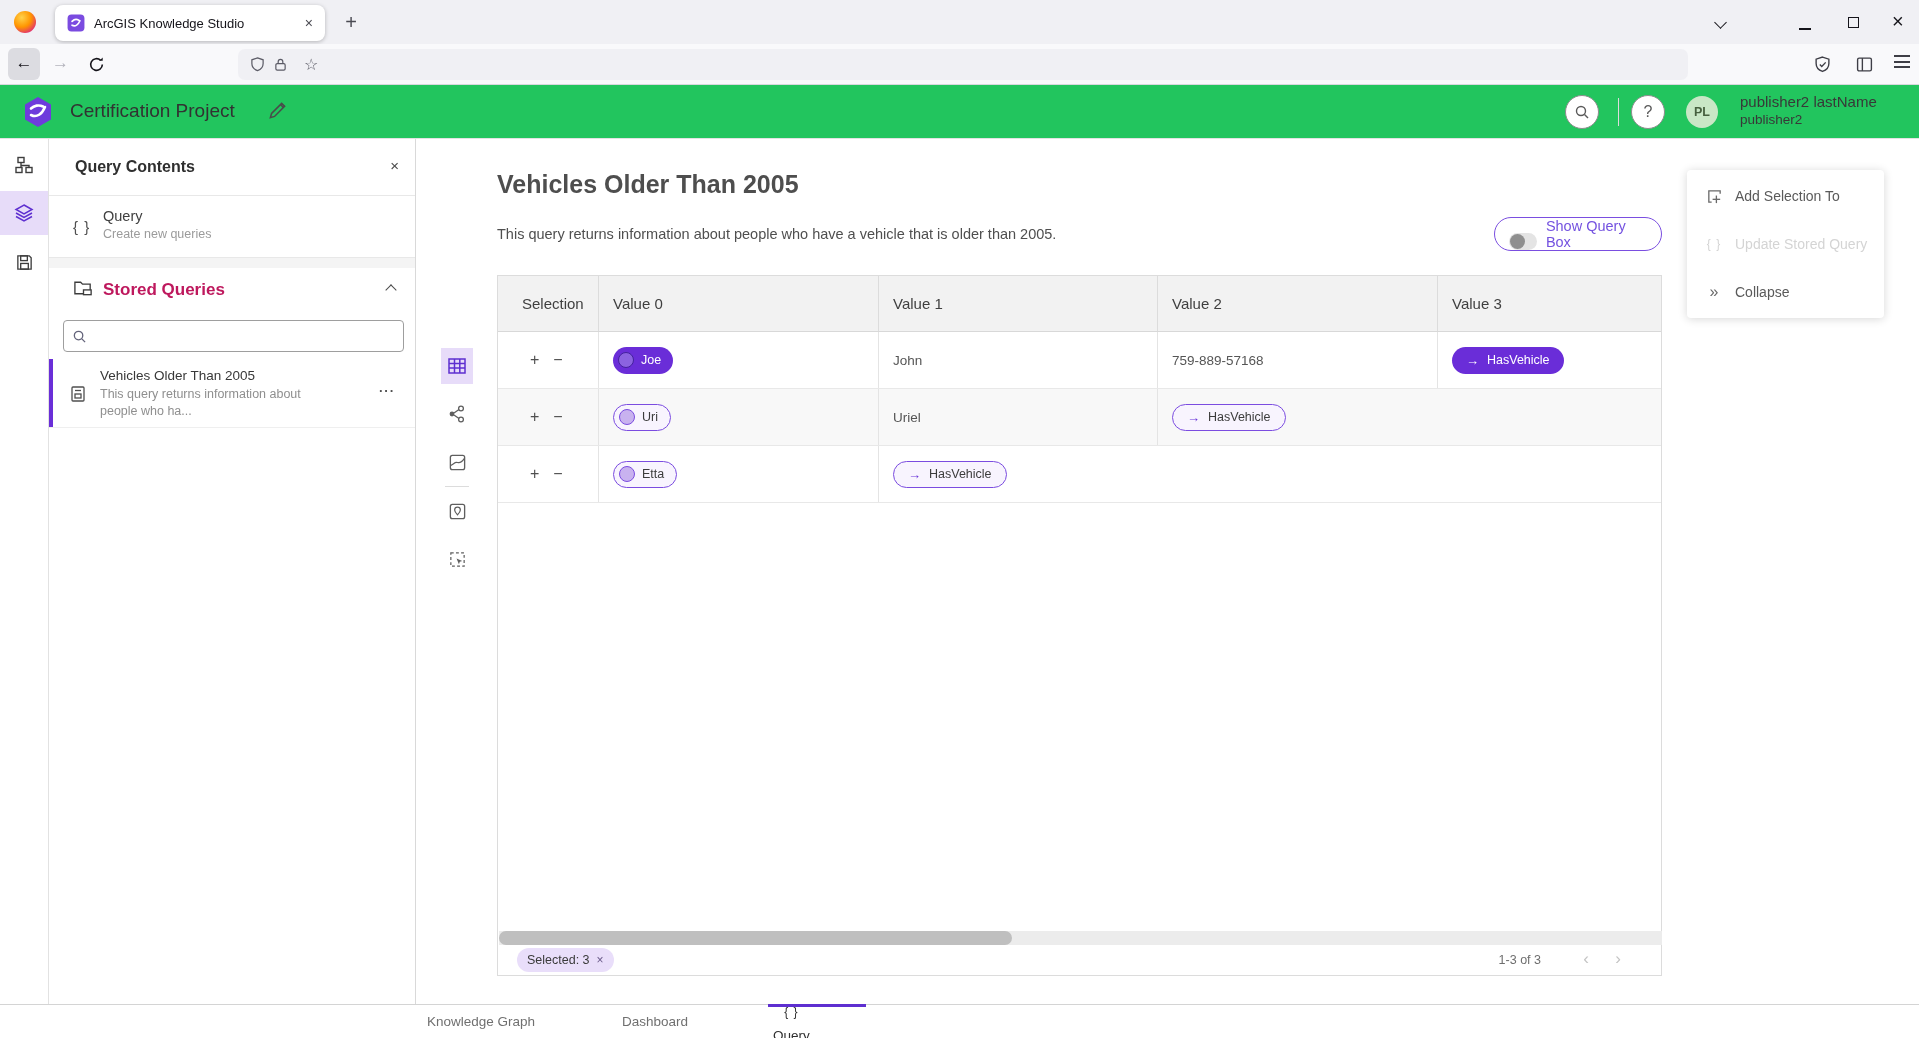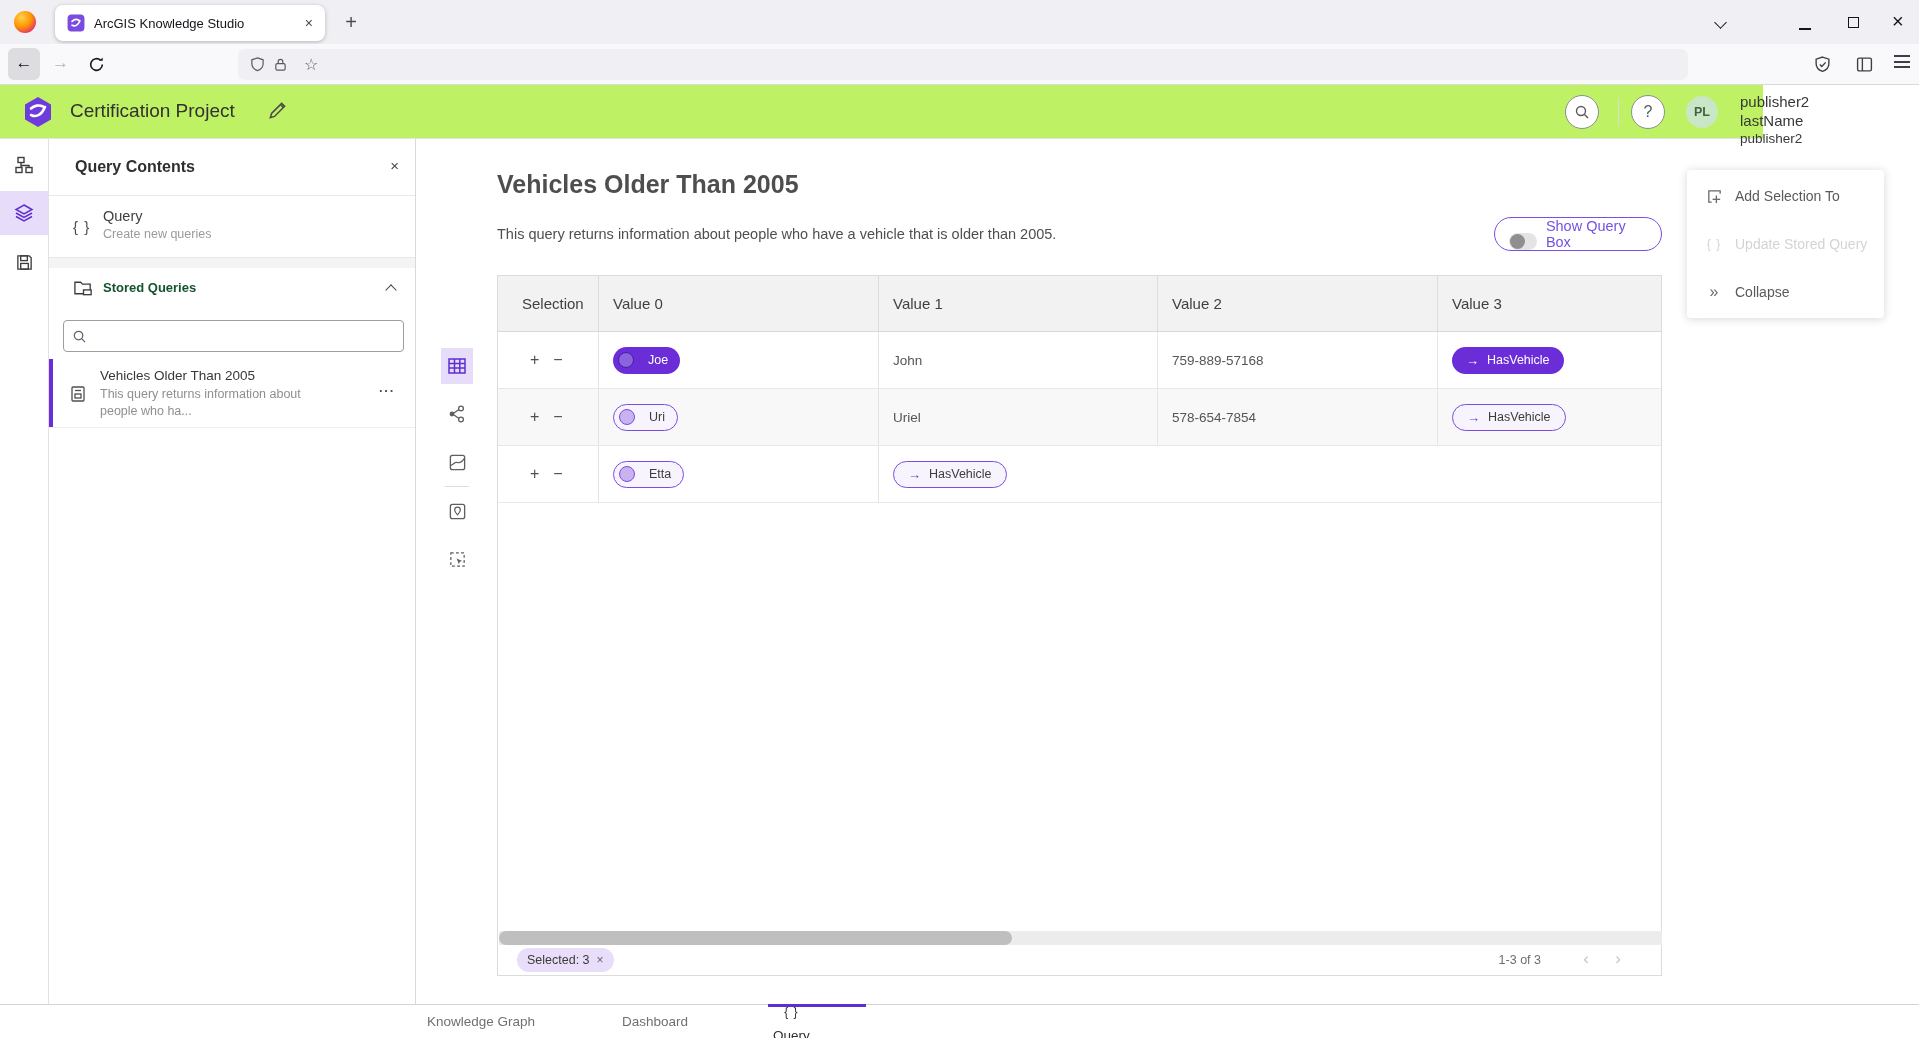--- a/index.html
+++ b/index.html
@@ -30,21 +30,21 @@
   #urlbar { position:absolute; left:238px; top:5px; width:1450px; height:31px; background:#f0f0f4; border-radius:7px; display:flex; align-items:center; padding:0 10px 0 12px; }
   #urlbar .icn { color:#5b5b66; margin-right:9px; }
   .url-text { flex:1; font-size:13.5px; color:#5b5b66; white-space:nowrap; overflow:hidden; }
   .url-text .domain { color:#15141a; font-weight:700; }
   .url-star { color:#5b5b66; margin-left:8px; }
   .nav-right-icn { position:absolute; top:12px; color:#3e3e46; }
   .hamburger { position:absolute; left:1894px; top:11px; width:16px; height:13px; border-top:2px solid #3e3e46; border-bottom:2px solid #3e3e46; }
   .hamburger:before { content:""; position:absolute; left:0; top:3.5px; width:16px; height:2px; background:#3e3e46; }
 
   
-  #appheader { position:absolute; left:0; top:85px; width:1763px; height:54px; background:#bef264; border-bottom:1px solid #e3e3e3; }
+  #appheader { position:absolute; left:0; top:85px; width:1919px; height:54px; background:#22c55e; border-bottom:1px solid #e3e3e3; }
   #app-logo { position:absolute; left:22px; top:11px; }
   #project-title { position:absolute; left:70px; top:15px; font-size:19px; color:#323232; font-weight:500; }
   .edit-pencil { position:absolute; left:268px; top:16px; color:#4a4a4a; }
   .circle-btn { position:absolute; top:10px; width:34px; height:34px; border:1px solid #8d8d8d; border-radius:50%; display:flex; align-items:center; justify-content:center; color:#5a5a5a; background:#fff; }
   .hdr-divider { position:absolute; left:1618px; top:13px; width:1px; height:28px; background:#dcdcdc; }
   .avatar { position:absolute; left:1686px; top:11px; width:32px; height:32px; border-radius:50%; background:#c9e7c6; color:#46603f; font-size:12.5px; font-weight:700; display:flex; align-items:center; justify-content:center; }
   .user-block { position:absolute; left:1740px; top:8px; line-height:1.25; }
   .user-line1 { font-size:15px; color:#383838; }
   .user-line2 { font-size:13.5px; color:#383838; }
 
@@ -60,21 +60,21 @@
   .panel-title { position:absolute; left:26px; top:19px; font-size:16px; font-weight:700; color:#2f2f2f; }
   .panel-close { position:absolute; right:16px; top:18px; font-size:15px; color:#4a4a4a; }
   .query-item { position:absolute; left:0; top:57px; width:100%; height:62px; border-bottom:1px solid #e8e8e8; }
   .braces-icn { font-size:15px; color:#4f4f4f; letter-spacing:1px; }
   .query-item .braces-icn { position:absolute; left:24px; top:22px; }
   .query-item .q-label { position:absolute; left:54px; top:12px; font-size:14.5px; color:#404040; }
   .query-item .q-sub { position:absolute; left:54px; top:31px; font-size:12.5px; color:#9b9b9b; }
   .panel-band { position:absolute; left:0; top:119px; width:100%; height:10px; background:#f4f4f4; }
   .stored-hdr { position:absolute; left:0; top:129px; width:100%; height:42px; }
   .stored-hdr .fold { position:absolute; left:24px; top:10px; color:#3c3c3c; }
-  .stored-hdr .lbl { position:absolute; left:54px; top:12px; font-size:13px; font-weight:700; color:#14532d; }
+  .stored-hdr .lbl { position:absolute; left:54px; top:12px; font-size:17px; font-weight:700; color:#be185d; }
   .chev-up { position:absolute; right:20px; top:18px; width:8px; height:8px; border-left:1.6px solid #4a4a4a; border-top:1.6px solid #4a4a4a; transform:rotate(45deg); }
   .search-box { position:absolute; left:14px; top:181px; width:341px; height:32px; border:1px solid #9e9e9e; border-radius:4px; display:flex; align-items:center; padding:0 8px; background:#fff; }
   .search-box svg { color:#63637a; margin-right:8px; }
   .search-box input { border:none; outline:none; flex:1; font-size:13px; font-family:inherit; background:transparent; }
   .stored-item { position:absolute; left:0; top:220px; width:100%; height:69px; border-bottom:1px solid #efefef; }
   .stored-item .selbar { position:absolute; left:0; top:0; width:4px; height:100%; background:#6a2ed8; }
   .stored-item .doc { position:absolute; left:20px; top:26px; color:#4f4f4f; }
   .stored-item .t { position:absolute; left:51px; top:9px; font-size:13.5px; color:#383838; }
   .stored-item .d { position:absolute; left:51px; top:27px; width:218px; font-size:12.5px; color:#8f8f8f; line-height:1.35; }
   .stored-item .more { position:absolute; right:20px; top:24px; font-size:13px; font-weight:700; color:#4f4f4f; letter-spacing:1px; }
@@ -99,21 +99,21 @@
   .thead .cell { font-size:15px; color:#3f3f3f; display:flex; align-items:center; padding-left:14px; border-right:1px solid #dcdcdc; }
   .thead .cell:first-child { padding-left:24px; }
   .thead .cell:last-child { border-right:none; }
   .tbody-row { height:57px; border-bottom:1px solid #e8e8e8; }
   .tbody-row.alt { background:#f8f8f8; }
   .tbody-row .cell { display:flex; align-items:center; padding-left:14px; border-right:1px solid #e4e4e4; font-size:13.5px; color:#555; overflow:hidden; }
   .tbody-row .cell:last-child { border-right:none; }
   .sel-cell { padding-left:32px !important; gap:14px; }
   .pm { font-size:16px; color:#4f4f4f; line-height:1; }
   .pill { display:inline-flex; align-items:center; height:27px; border-radius:14px; font-size:12.5px; white-space:nowrap; }
-  .pill.entity { padding:0 12px 0 5px; gap:14px; }
+  .pill.entity { padding:0 12px 0 5px; gap:7px; }
   .pill.rel { padding:0 14px; gap:8px; }
   .pill.filled { background:#6a2dd8; color:#fff; }
   .pill.outline { background:#f8f4fe; border:1.5px solid #7b4ce0; color:#3c3c3c; }
   .dot { width:16px; height:16px; border-radius:50%; }
   .filled .dot { background:#8b63e0; border:1.5px solid #44219e; }
   .outline .dot { background:#c8b2ef; border:1.5px solid #7b4ce0; }
   .rel .arr { font-size:13px; }
   .rel.outline .arr { color:#6936d8; }
 
   .hscroll-track { position:absolute; left:1px; top:655px; width:1163px; height:14px; background:#ececec; }
@@ -363,21 +363,20 @@
       <span class="pm">+</span>
       <span class="pm">−</span>
     </div>
     <div class="cell">
       <span class="pill entity outline">
           <span class="dot"></span>
           <span>Uri</span>
         </span>
     </div>
     <div class="cell">Uriel</div>
-    <div class="cell">578-654-7854</div>
     <div class="cell">
       <span class="pill rel outline">
           <span class="arr">→</span>
           <span>HasVehicle</span>
         </span>
     </div>
   </div>
 
   <div class="trow tbody-row">
     <div class="cell sel-cell">

